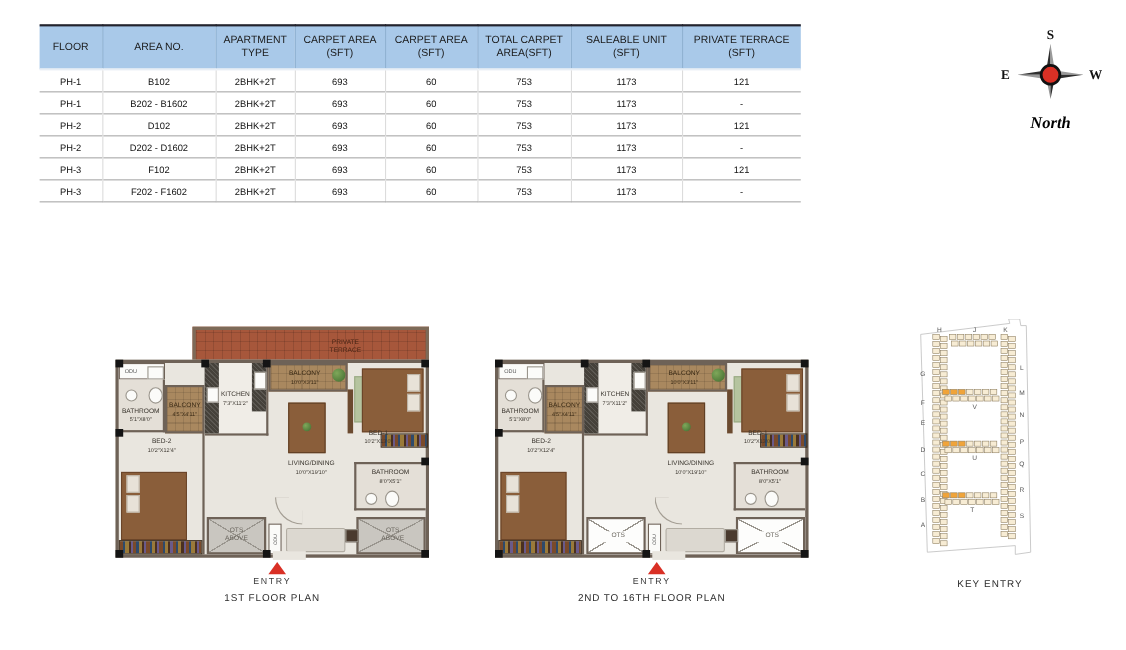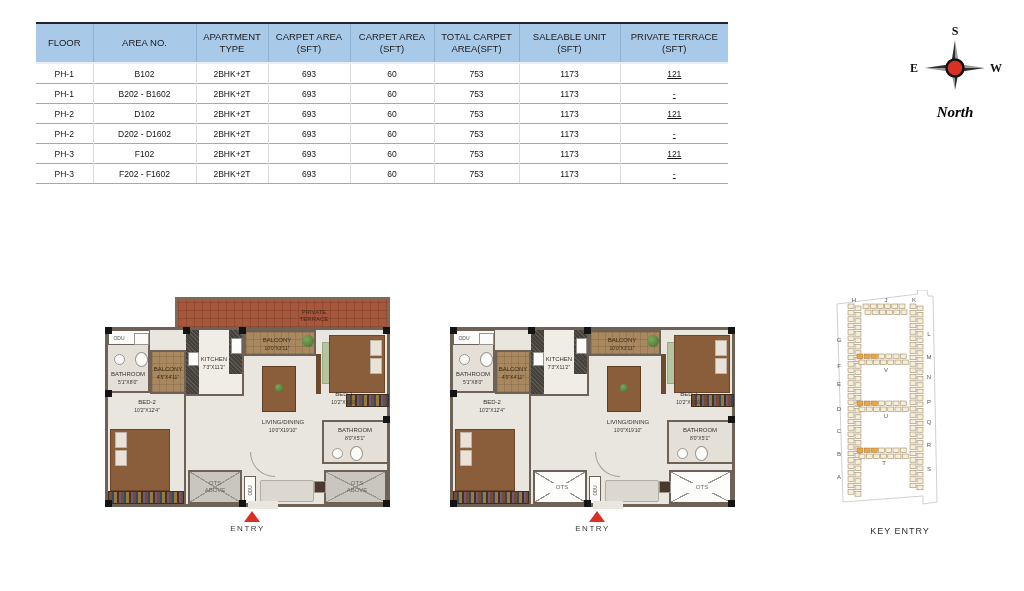--- a/index.html
+++ b/index.html
@@ -7,21 +7,21 @@
 
   
   .areas-table{position:absolute;left:36px;top:22px;width:692px;border-collapse:collapse;
     border-top:2px solid #23232d;table-layout:fixed;}
   .areas-table th{background:var(--table-header-blue);font-size:9.5px;font-weight:normal;color:#1b1b1b;
     height:36px;text-align:center;vertical-align:middle;white-space:pre-line;line-height:1.3;
     border-right:1px solid #90b2d2;border-bottom:2px solid #e8eef5;}
   .areas-table th:last-child{border-right:none;}
   .areas-table td{font-size:8.5px;color:#111;height:17px;text-align:center;vertical-align:middle;
     border-top:1px solid #a9a9a9;border-right:1px solid #dcdcdc;background:#fff;}
-  .areas-table td:last-child{border-right:none;text-decoration:underline;}
+  .areas-table td:last-child{border-right:none;}
   .areas-table tr:last-child td{border-bottom:1px solid #a9a9a9;}
   .areas-table col:nth-child(1){width:57px;}  .areas-table col:nth-child(2){width:103px;}
   .areas-table col:nth-child(3){width:72px;}  .areas-table col:nth-child(4){width:82px;}
   .areas-table col:nth-child(5){width:84px;}  .areas-table col:nth-child(6){width:85px;}
   .areas-table col:nth-child(7){width:101px;} .areas-table col:nth-child(8){width:108px;}
 
   
   .compass-wrap{position:absolute;left:903px;top:20px;width:104px;height:100px;}
   .compass-label{font-family:"Liberation Serif",serif;font-weight:bold;font-size:12px;fill:#111;}
   .north-caption{position:absolute;left:0;top:84px;width:104px;text-align:center;
@@ -298,20 +298,21 @@
       </div>
       <div class="odu-vert" style="left:136px;top:146px;width:12px;height:28px;">
           <span>ODU</span>
         </div>
       <div class="sofa" style="left:152px;top:150px;width:52px;height:20px;"></div>
       <div class="fix-white" style="left:206px;top:151px;width:10px;height:10px;background:#4a3a2e;"></div>
       <div class="gap" style="left:140px;top:171px;width:30px;height:8px;"></div>
     </div>
     <div class="entry-tri" style="left:139px;top:214px;"></div>
     <div class="entry-text" style="top:227px;">ENTRY</div>
+    <div class="plan-title" style="top:241px;">1ST FLOOR PLAN</div>
   </div>
 
   <div class="plan" style="left:450px;top:327px;width:285px;height:226px;">
     <div class="plan-body" style="top:0;">
       <div class="cap" style="left:-3px;top:-3px;"></div>
       <div class="cap" style="left:75px;top:-3px;"></div>
       <div class="cap" style="left:131px;top:-3px;"></div>
       <div class="cap" style="left:275px;top:-3px;"></div>
       <div class="cap" style="left:-3px;top:60px;"></div>
       <div class="cap" style="left:-3px;top:170px;"></div>
@@ -404,20 +405,21 @@
       </div>
       <div class="odu-vert" style="left:136px;top:146px;width:12px;height:28px;">
           <span>ODU</span>
         </div>
       <div class="sofa" style="left:152px;top:150px;width:52px;height:20px;"></div>
       <div class="fix-white" style="left:206px;top:151px;width:10px;height:10px;background:#4a3a2e;"></div>
       <div class="gap" style="left:140px;top:171px;width:30px;height:8px;"></div>
     </div>
     <div class="entry-tri" style="left:139px;top:184px;"></div>
     <div class="entry-text" style="top:197px;">ENTRY</div>
+    <div class="plan-title" style="top:211px;">2ND TO 16TH FLOOR PLAN</div>
   </div>
 
   <div class="keyplan">
     <svg id="keyplan-svg" width="140" height="230" viewBox="0 0 140 230">
         <path d="M7,14 L88,4 L87,0 L97,0 L98,6 L103,6 L107,212 L93,214 L93,206 L13,212 Z" fill="none" stroke="#c4c4c4" stroke-width="0.8"></path>
         <rect x="18" y="14" width="6" height="4.6" fill="#f7ecd4" stroke="#8a7a5a" stroke-width="0.5"></rect>
         <rect x="25" y="16" width="6" height="4.6" fill="#f7ecd4" stroke="#8a7a5a" stroke-width="0.5"></rect>
         <rect x="18" y="20.4" width="6" height="4.6" fill="#f7ecd4" stroke="#8a7a5a" stroke-width="0.5"></rect>
         <rect x="25" y="22.4" width="6" height="4.6" fill="#f7ecd4" stroke="#8a7a5a" stroke-width="0.5"></rect>
         <rect x="18" y="26.799999999999997" width="6" height="4.6" fill="#f7ecd4" stroke="#8a7a5a" stroke-width="0.5"></rect>

